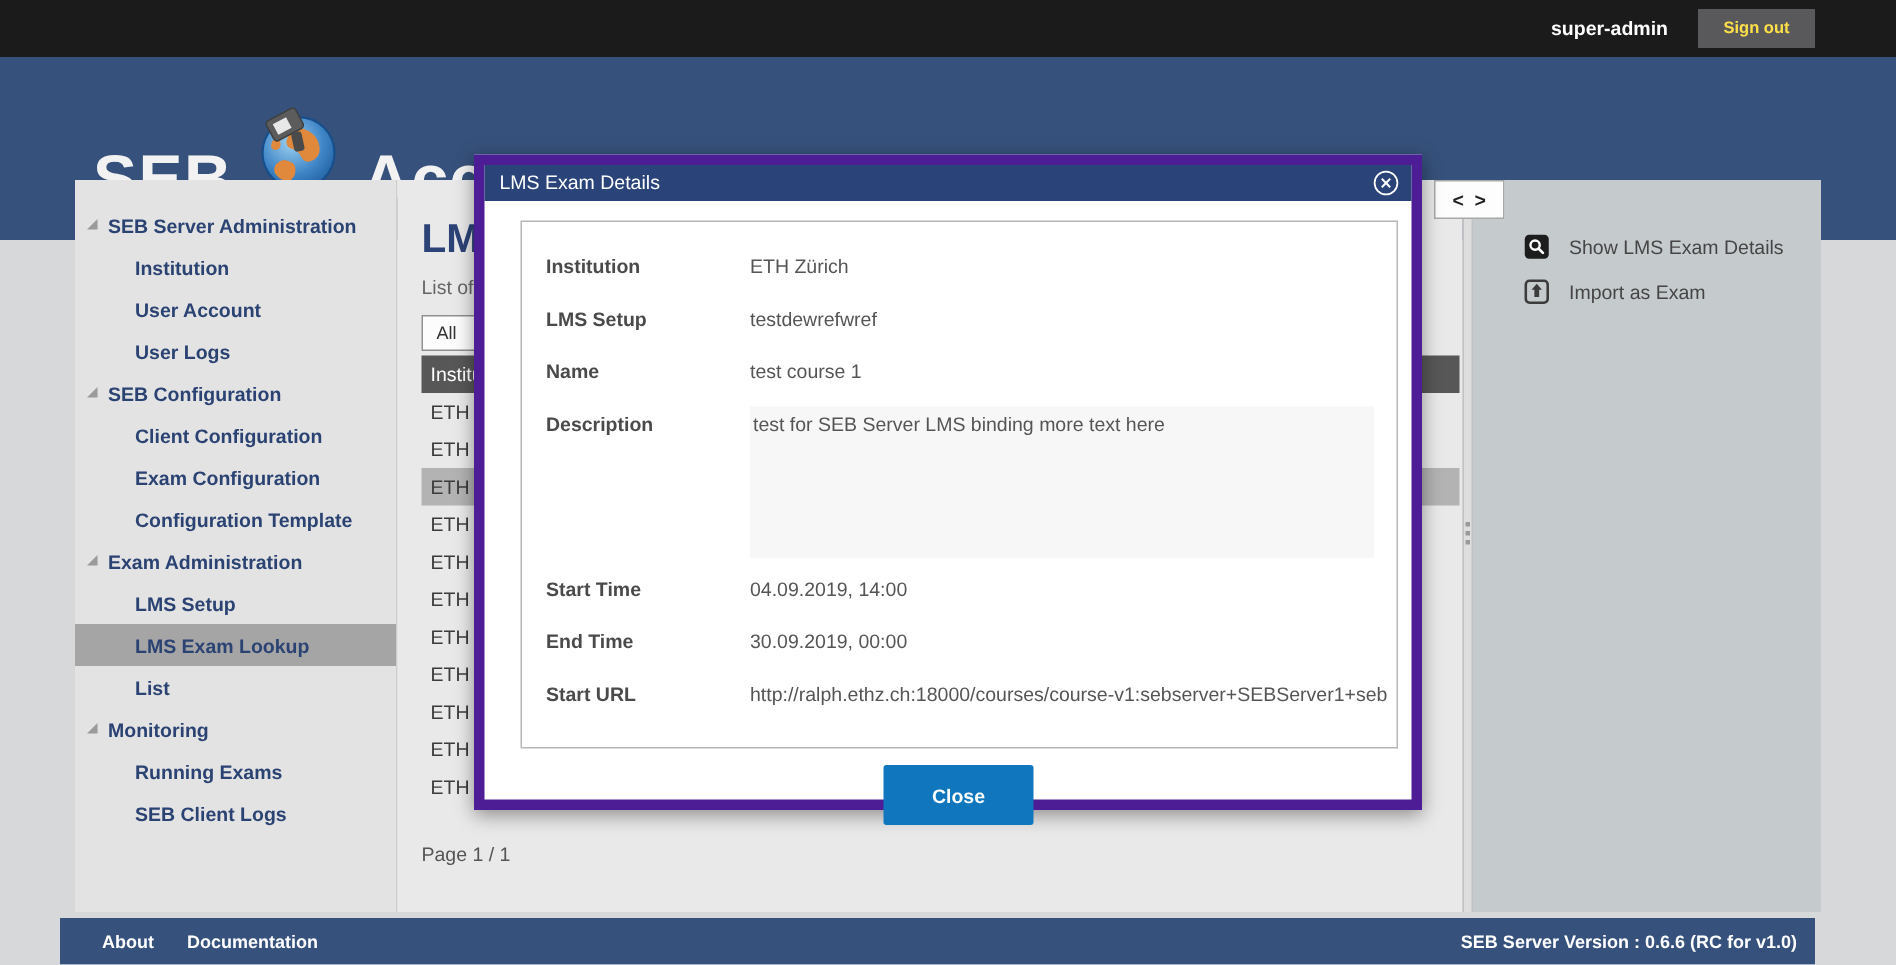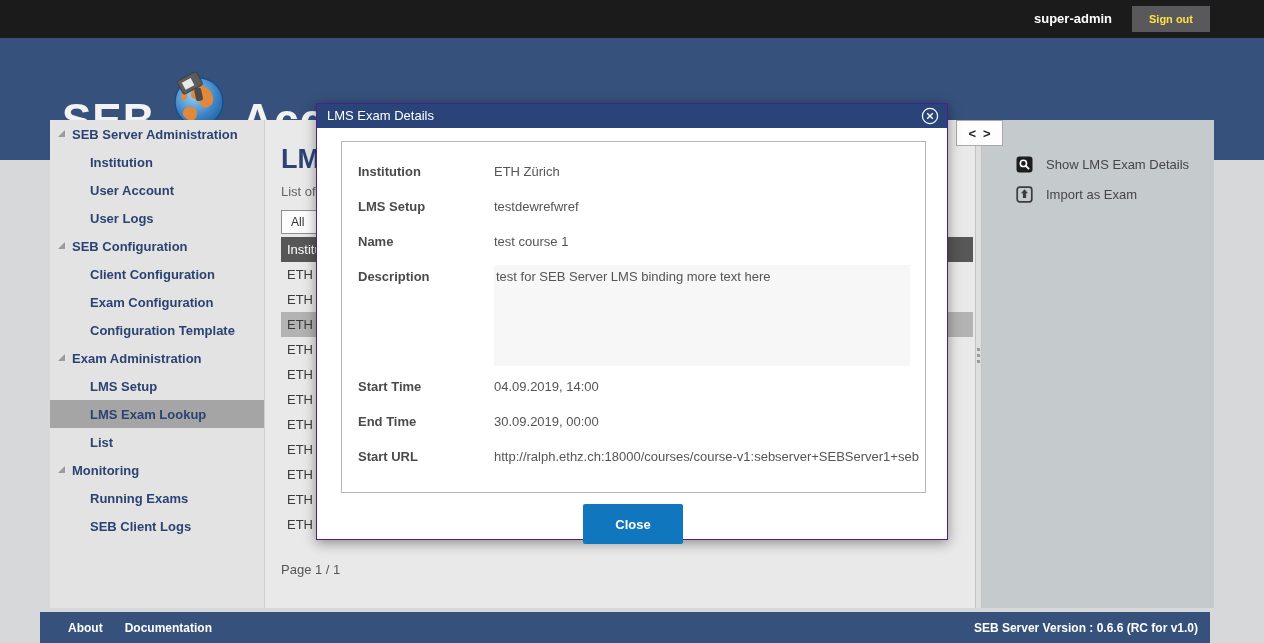--- a/index.html
+++ b/index.html
@@ -14,21 +14,21 @@
   .username{position:absolute;right:152px;top:11px;color:#fff;font-size:13px;font-weight:bold;margin-left:12px;}
   .signout{position:absolute;right:54px;top:6px;width:78px;height:26px;background:#59595b;color:#fde047;
     border:none;border-radius:0;font-size:11px;font-weight:bold;font-family:inherit;cursor:pointer;}
   
   .header{position:absolute;left:0;top:38px;width:1264px;height:122px;background:#36517b;z-index:1;}
   .logo{position:absolute;left:62px;top:17px;display:flex;align-items:center;}
   .logo-text{color:#f2f2f2;font-size:44px;font-weight:bold;letter-spacing:1px;margin-top:40px;}
   .globe{margin:0 14px;display:inline-block;width:58px;height:58px;}
   
   .sidebar{position:absolute;left:50px;top:120px;width:215px;height:488px;background:#e3e3e3;
-    border-right:1px solid #cfcfcf;z-index:2;padding-top:0;box-sizing:border-box;}
+    border-right:1px solid #cfcfcf;z-index:2;padding-top:16px;box-sizing:border-box;}
   .nav-item{height:28px;display:flex;align-items:center;cursor:pointer;}
   .nav-item .nav-label{color:#2b4373;font-size:13px;font-weight:bold;white-space:nowrap;}
   .nav-item.section{padding-left:8px;}
   .nav-item.item{padding-left:40px;}
   .nav-item.selected{background:#a5a5a5;}
   .tri{width:0;height:0;border-left:7px solid transparent;border-bottom:7px solid #9a9a9a;
     margin-right:7px;margin-top:-2px;}
   
   .main{position:absolute;left:265px;top:120px;width:710px;height:488px;background:#e9e9e9;z-index:2;}
   .page-title{position:absolute;left:16px;top:24px;margin:0;color:#2c4377;font-size:27px;font-weight:bold;white-space:nowrap;}
@@ -52,21 +52,21 @@
     justify-content:center;gap:7px;}
   .toggle-box span{font-size:13px;font-weight:bold;color:#222;cursor:pointer;line-height:1;}
   
   .action-panel{position:absolute;left:982px;top:120px;width:232px;height:488px;background:#c5cacd;
     z-index:2;box-sizing:border-box;padding:36px 0 0 34px;}
   .action-item{display:flex;align-items:center;margin-bottom:13px;cursor:pointer;}
   .a-icon{width:17px;height:17px;margin-right:13px;flex:0 0 auto;}
   .a-label{font-size:13px;color:#454545;white-space:nowrap;}
   
   .modal{position:absolute;left:316px;top:103px;width:632px;height:437px;background:#fff;
-    border:1px solid #4c1d95;box-sizing:border-box;box-shadow:0 3px 12px rgba(0,0,0,.4);z-index:20;}
+    border:7px solid #4c1d95;box-sizing:border-box;box-shadow:0 3px 12px rgba(0,0,0,.4);z-index:20;}
   .modal-titlebar{position:absolute;left:0;top:0;right:0;height:24px;background:#2a4479;}
   .modal-title{position:absolute;left:10px;top:4px;color:#fff;font-size:13px;}
   .close{position:absolute;right:8px;top:3px;width:18px;height:18px;cursor:pointer;}
   .inner{position:absolute;left:24px;top:37px;width:585px;height:352px;border:1px solid #b6b6b6;
     background:#fff;box-sizing:border-box;}
   .f-label{position:absolute;left:16px;width:130px;font-size:13px;font-weight:bold;color:#4a4a4a;white-space:nowrap;}
   .f-value{position:absolute;left:152px;right:16px;font-size:13px;color:#555;white-space:nowrap;}
   .f-value.box{top:123px;height:101px;background:#f7f7f7;padding:4px 8px 4px 2px;
     box-sizing:border-box;white-space:normal;right:15px;}
   .close-btn{position:absolute;left:266px;top:400px;width:100px;height:40px;background:#1076bd;

